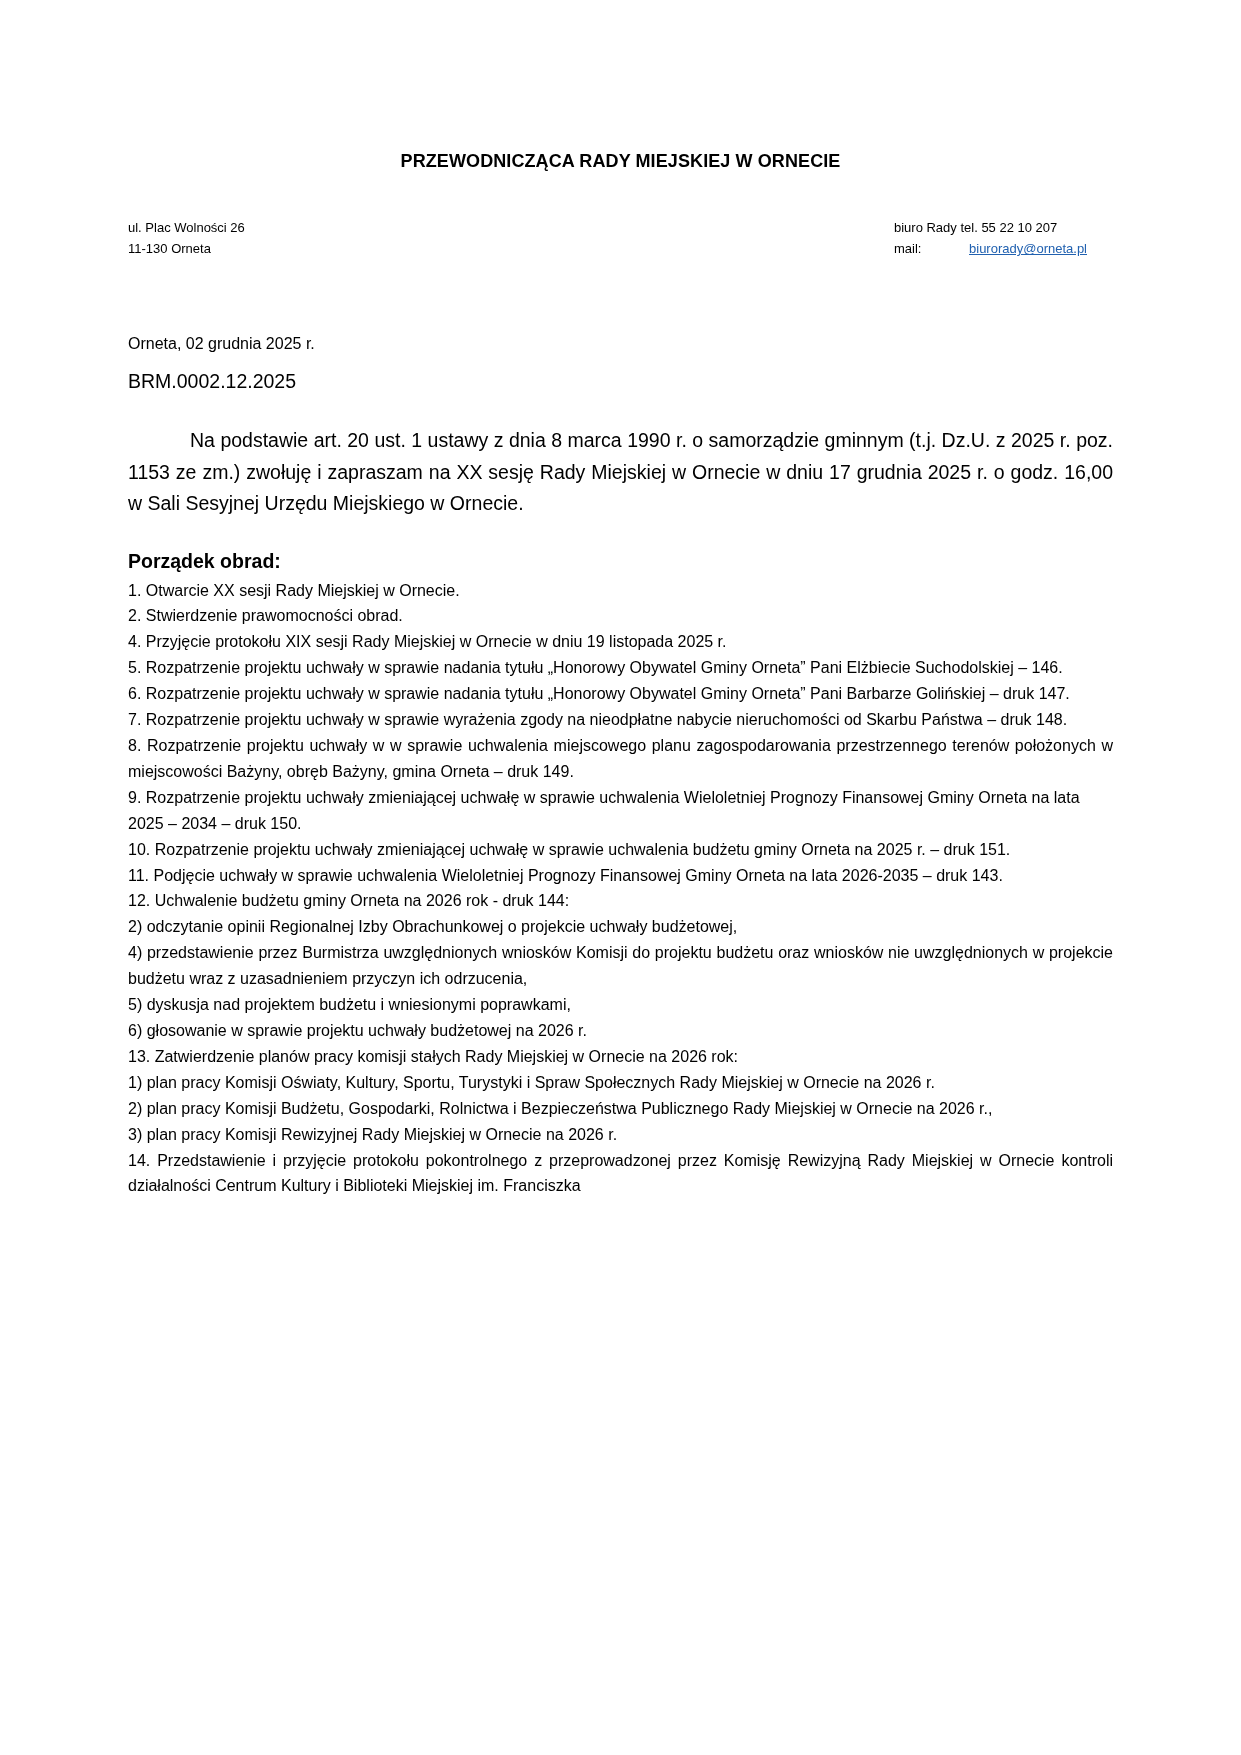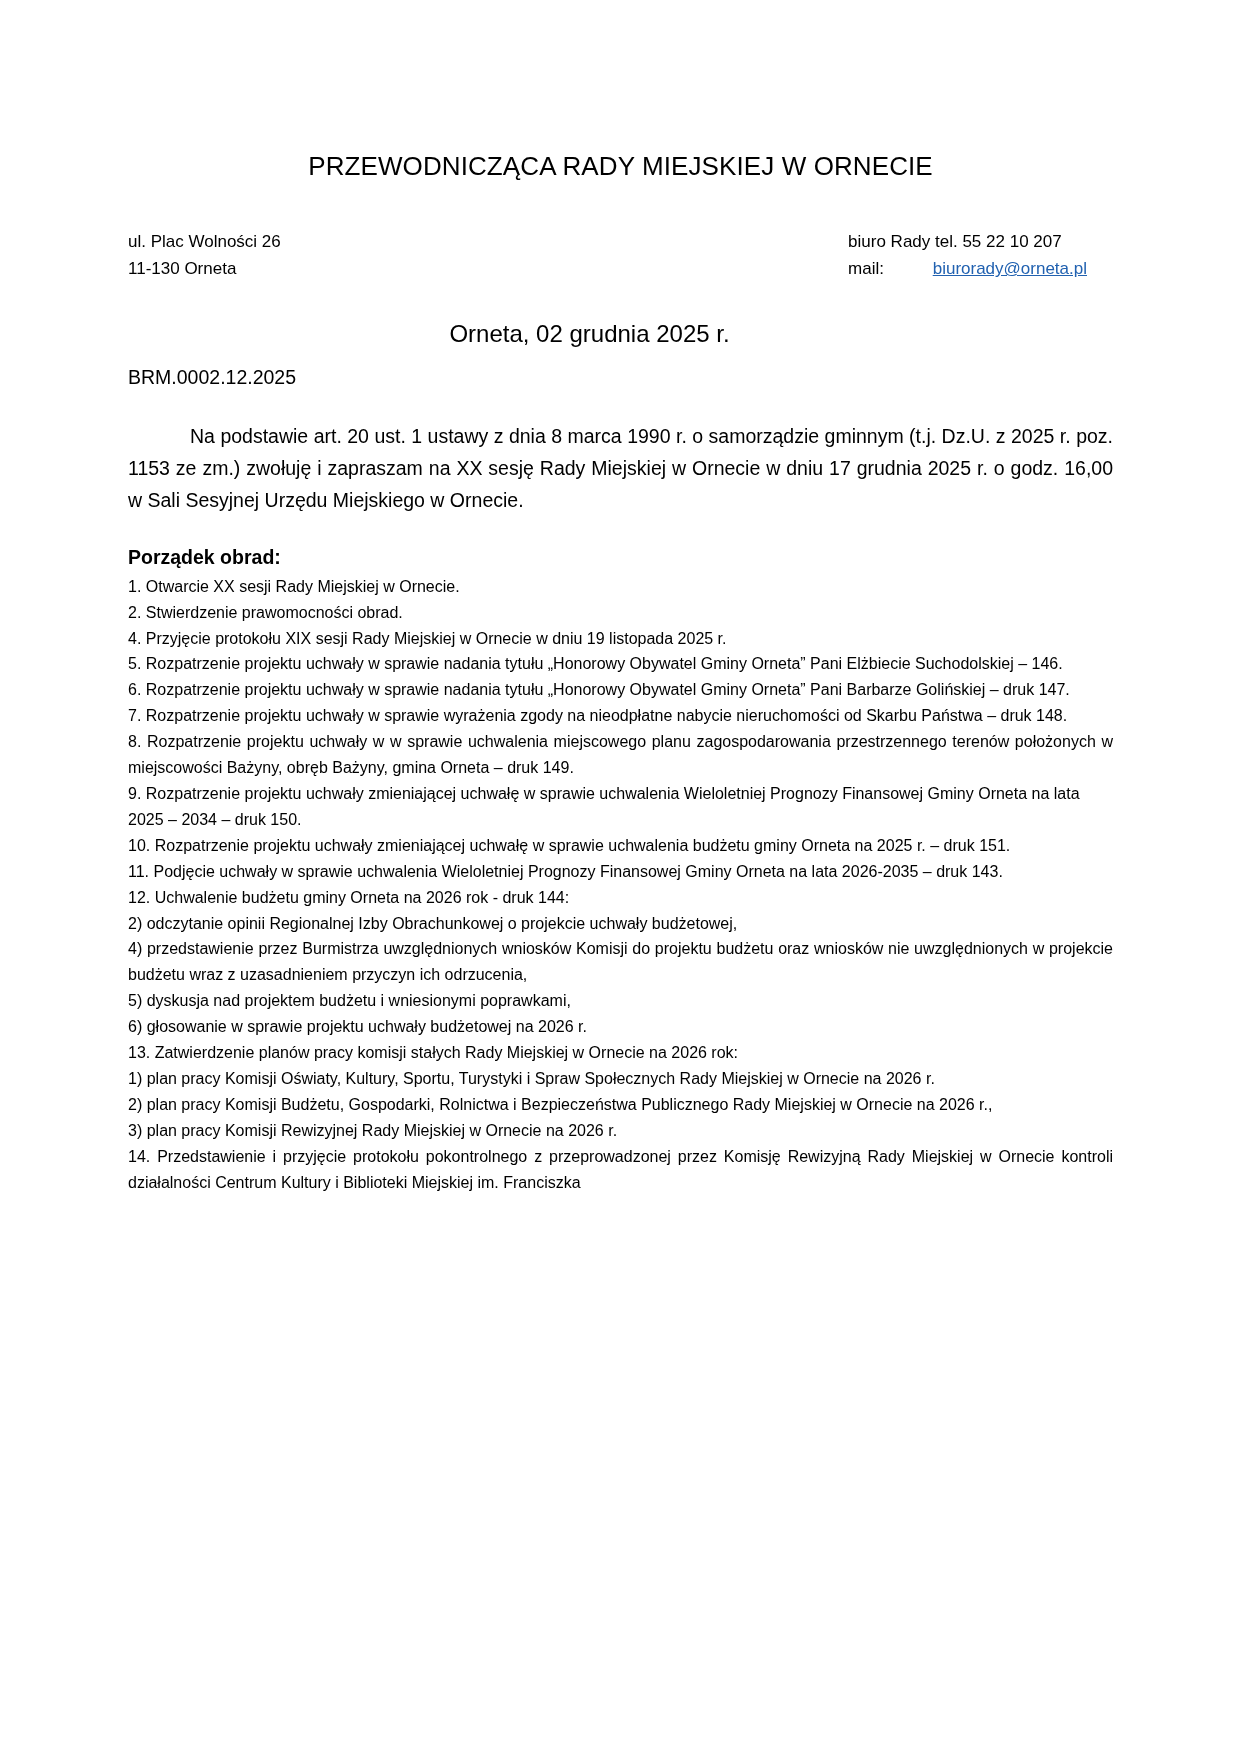--- a/index.html
+++ b/index.html
@@ -16,49 +16,49 @@
     width: 1241px;
     height: 1755px;
     margin: 0 auto;
     background: #ffffff;
     box-sizing: border-box;
     padding: 150px 128px 0 128px;
     overflow: hidden;
   }
   .doc-title {
     text-align: center;
-    font-weight: normal;
-    font-size: 26px;
+    font-weight: bold;
+    font-size: 18px;
     letter-spacing: 0.1px;
     margin: 0 0 44px 0;
     line-height: 1.3;
   }
   .contact-block {
     display: flex;
     justify-content: space-between;
     align-items: flex-start;
-    font-size: 17px;
+    font-size: 13px;
     line-height: 1.62;
     margin-bottom: 0;
   }
   .contact-left, .contact-right {
     white-space: nowrap;
   }
   .contact-right {
     margin-right: 26px;
   }
   .email-link {
     color: #2161b0;
     text-decoration: underline;
     padding-left: 44px;
   }
   .date-line {
-    text-align: center;
-    font-size: 24px;
-    margin-top: 32px;
+    text-align: left;
+    font-size: 16px;
+    margin-top: 72px;
     padding-right: 62px;
     line-height: 1.6;
   }
   .ref-line {
     font-size: 19.5px;
     margin-top: 9px;
     line-height: 1.6;
   }
   .intro-par {
     font-size: 19.5px;

